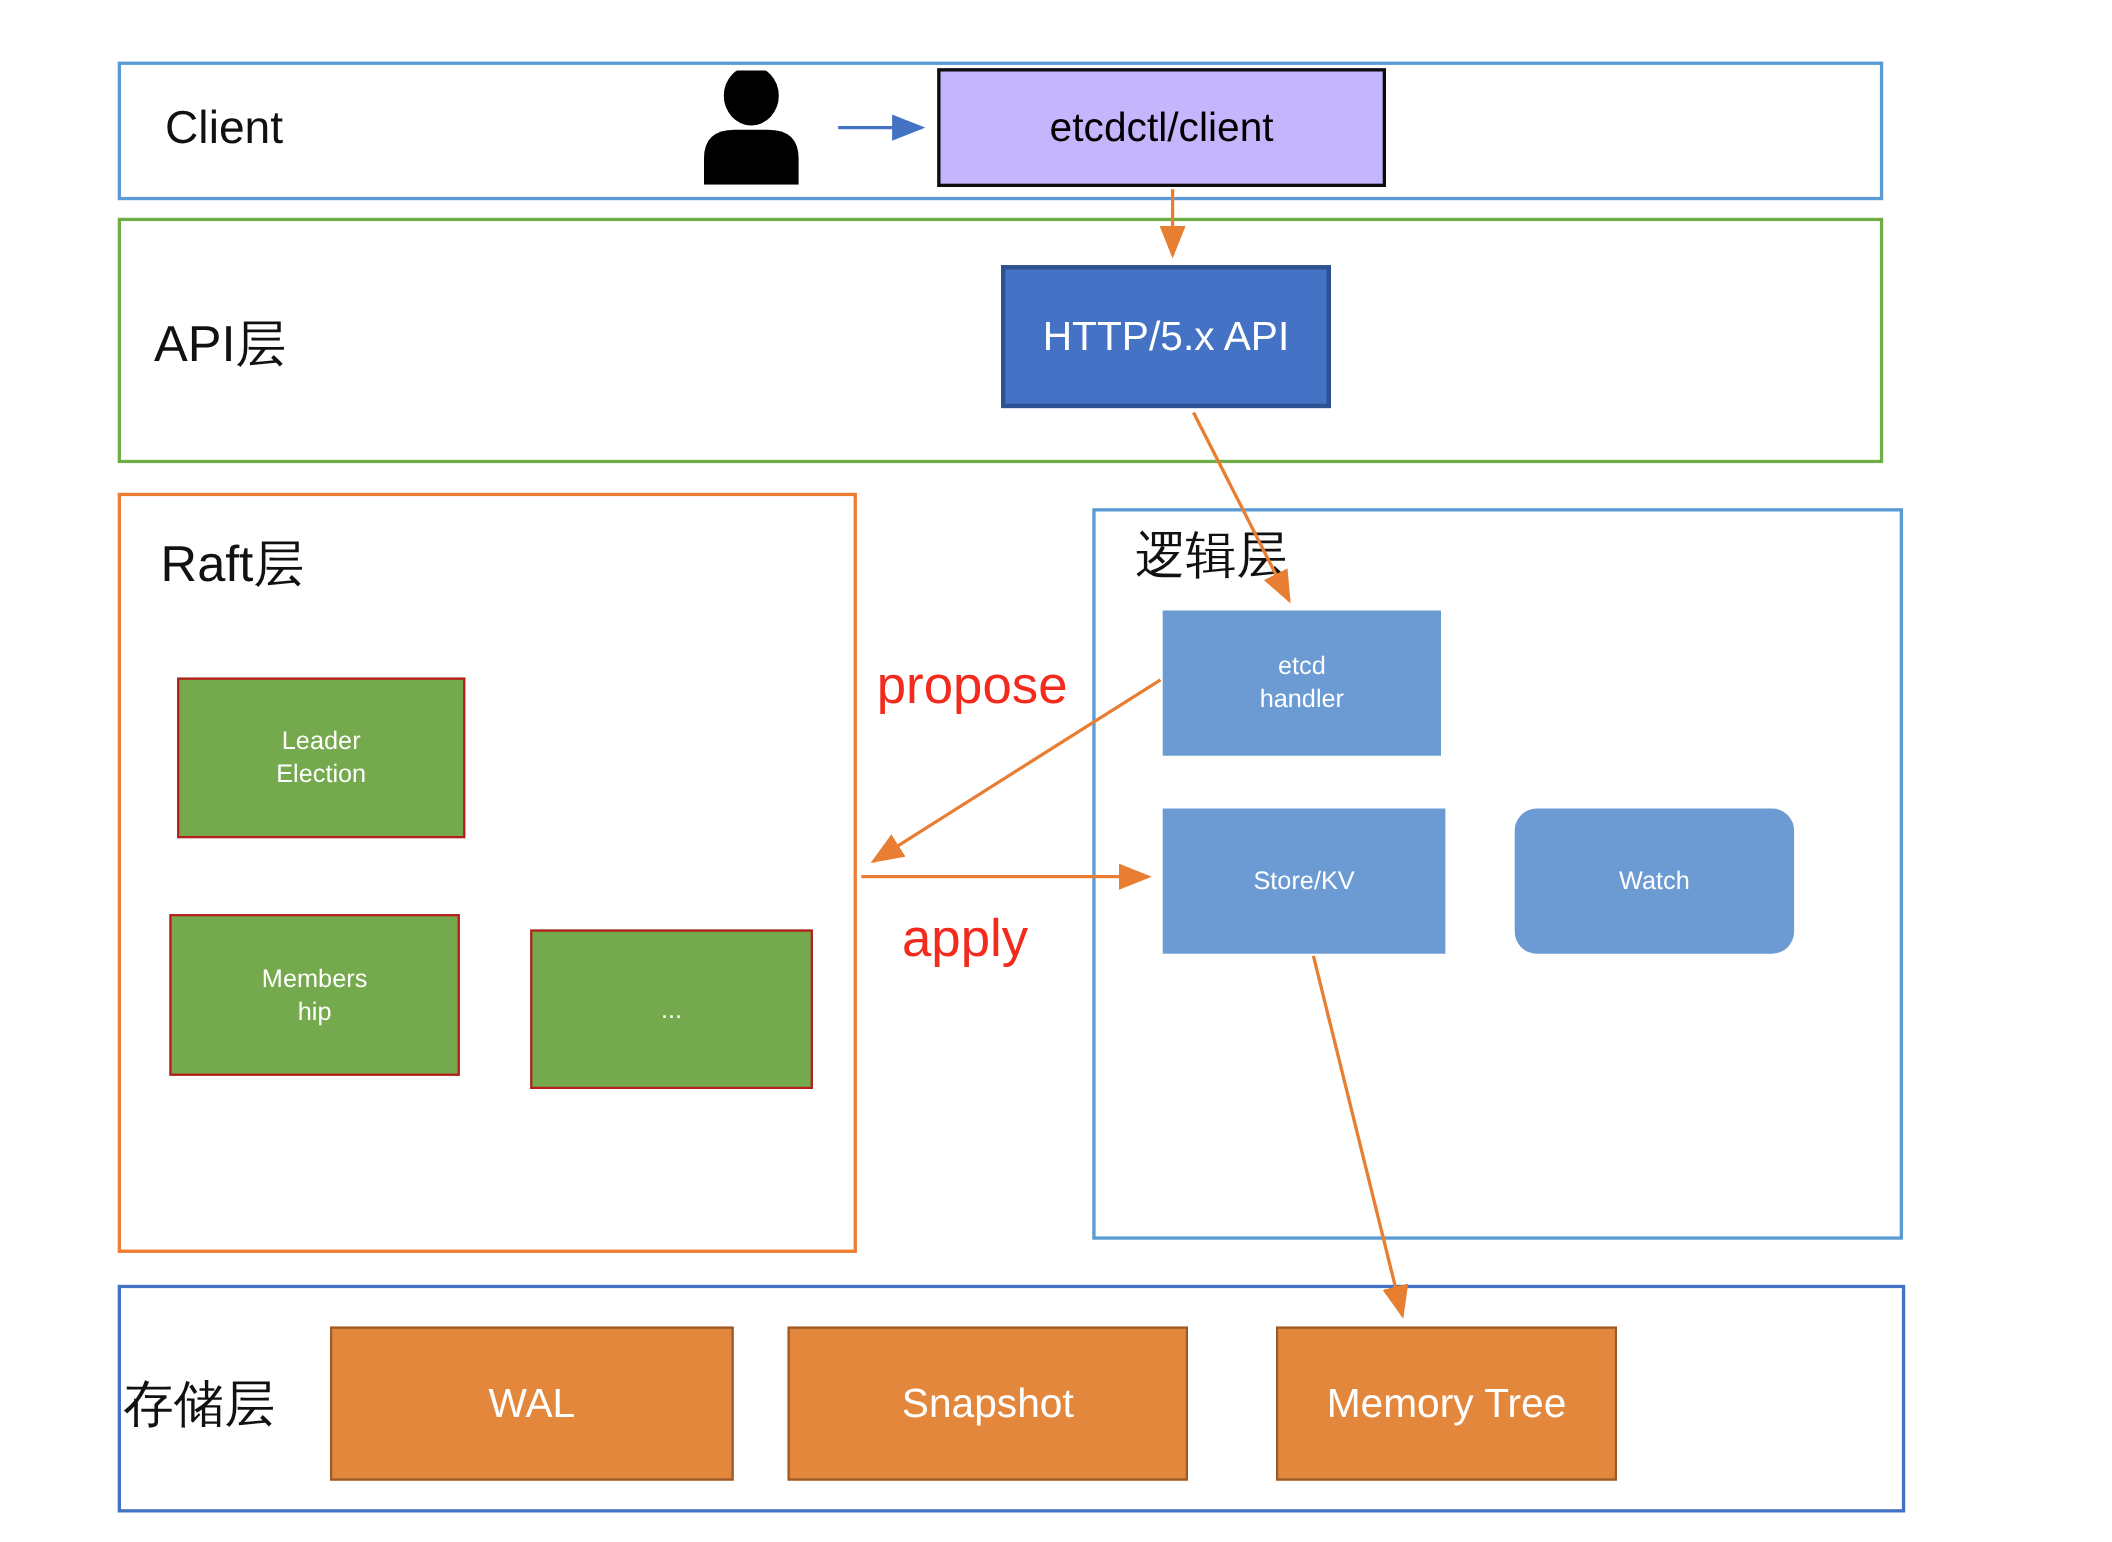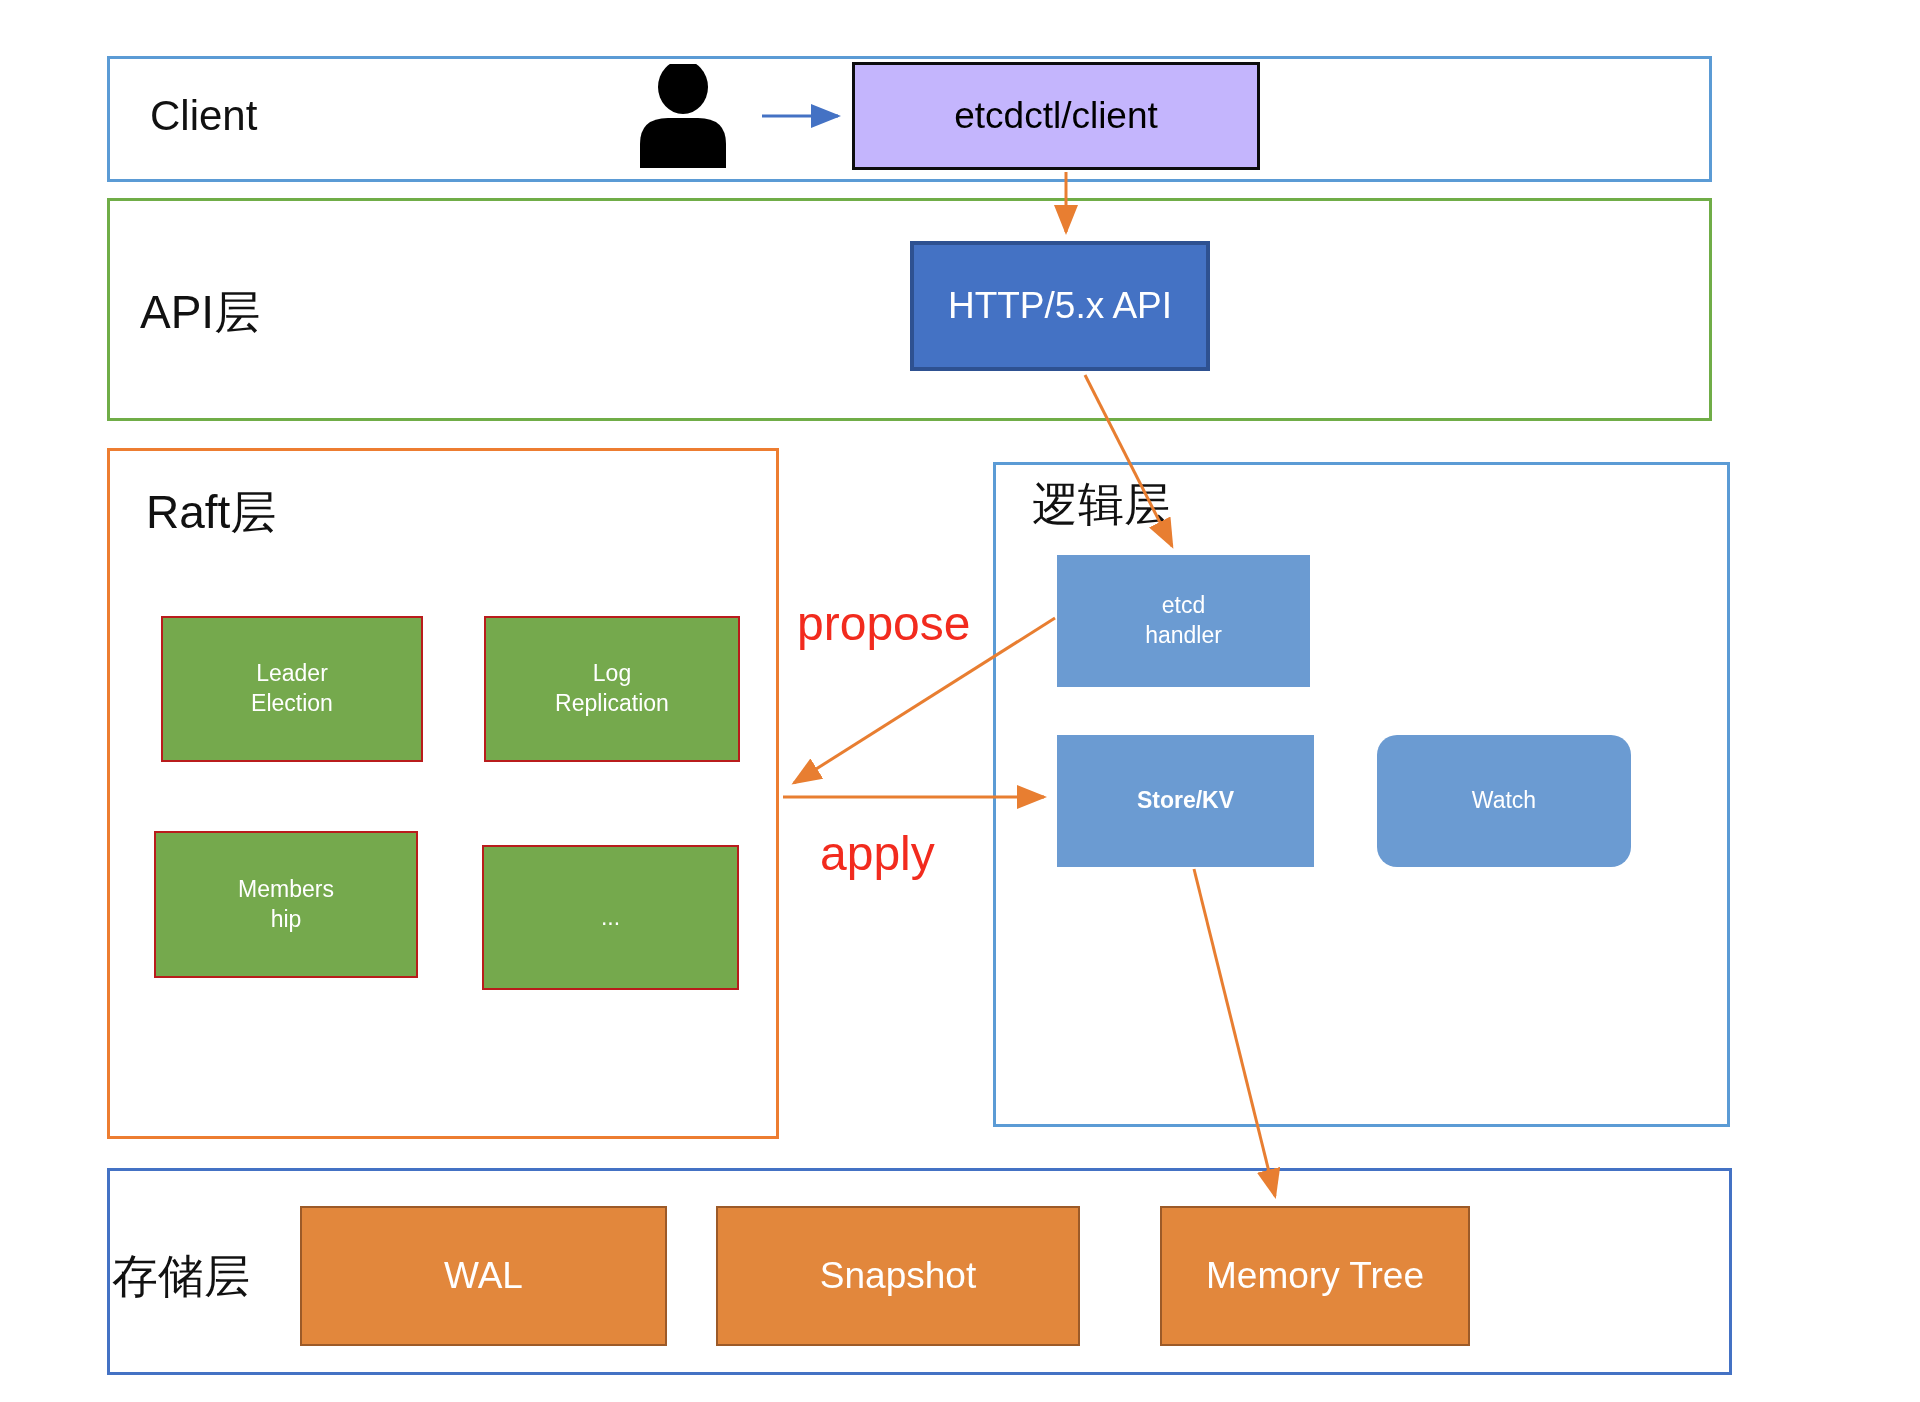--- a/index.html
+++ b/index.html
@@ -74,29 +74,27 @@
     <ellipse cx="47" cy="23" rx="25" ry="27" fill="#000000"></ellipse>
     <path d="M4,104 L4,80 Q4,54 32,54 L62,54 Q90,54 90,80 L90,104 Z" fill="#000000"></path>
   </svg>
 
   <div class="node plain" style="left:852px;top:62px;width:408px;height:108px;">etcdctl/client</div>
 
   <div class="node http" style="left:910px;top:241px;width:300px;height:130px;">HTTP/5.x API</div>
 
   <div class="node green" style="left:161px;top:616px;width:262px;height:146px;">Leader
 Election</div>
-  <div class="node green" style="left:484px;top:616px;width:256px;height:146px;">Log
-Replication</div>
   <div class="node green" style="left:154px;top:831px;width:264px;height:147px;">Members
 hip</div>
   <div class="node green" style="left:482px;top:845px;width:257px;height:145px;">...</div>
 
   <div class="node lightblue" style="left:1057px;top:555px;width:253px;height:132px;">etcd
 handler</div>
-  <div class="node lightblue" style="left:1057px;top:735px;width:257px;height:132px;font-weight:bold;">Store/KV</div>
+  <div class="node lightblue" style="left:1057px;top:735px;width:257px;height:132px;">Store/KV</div>
   <div class="node lightblue" style="left:1377px;top:735px;width:254px;height:132px;border-radius:20px;">Watch</div>
 
   <div class="node orange" style="left:300px;top:1206px;width:367px;height:140px;">WAL</div>
   <div class="node orange" style="left:716px;top:1206px;width:364px;height:140px;">Snapshot</div>
   <div class="node orange" style="left:1160px;top:1206px;width:310px;height:140px;">Memory Tree</div>
 
   <div class="flow-label" style="left:797px;top:596px;">propose</div>
   <div class="flow-label" style="left:820px;top:826px;">apply</div>
 
   <svg id="arrow-overlay" width="1920" height="1402" viewBox="0 0 1920 1402">

